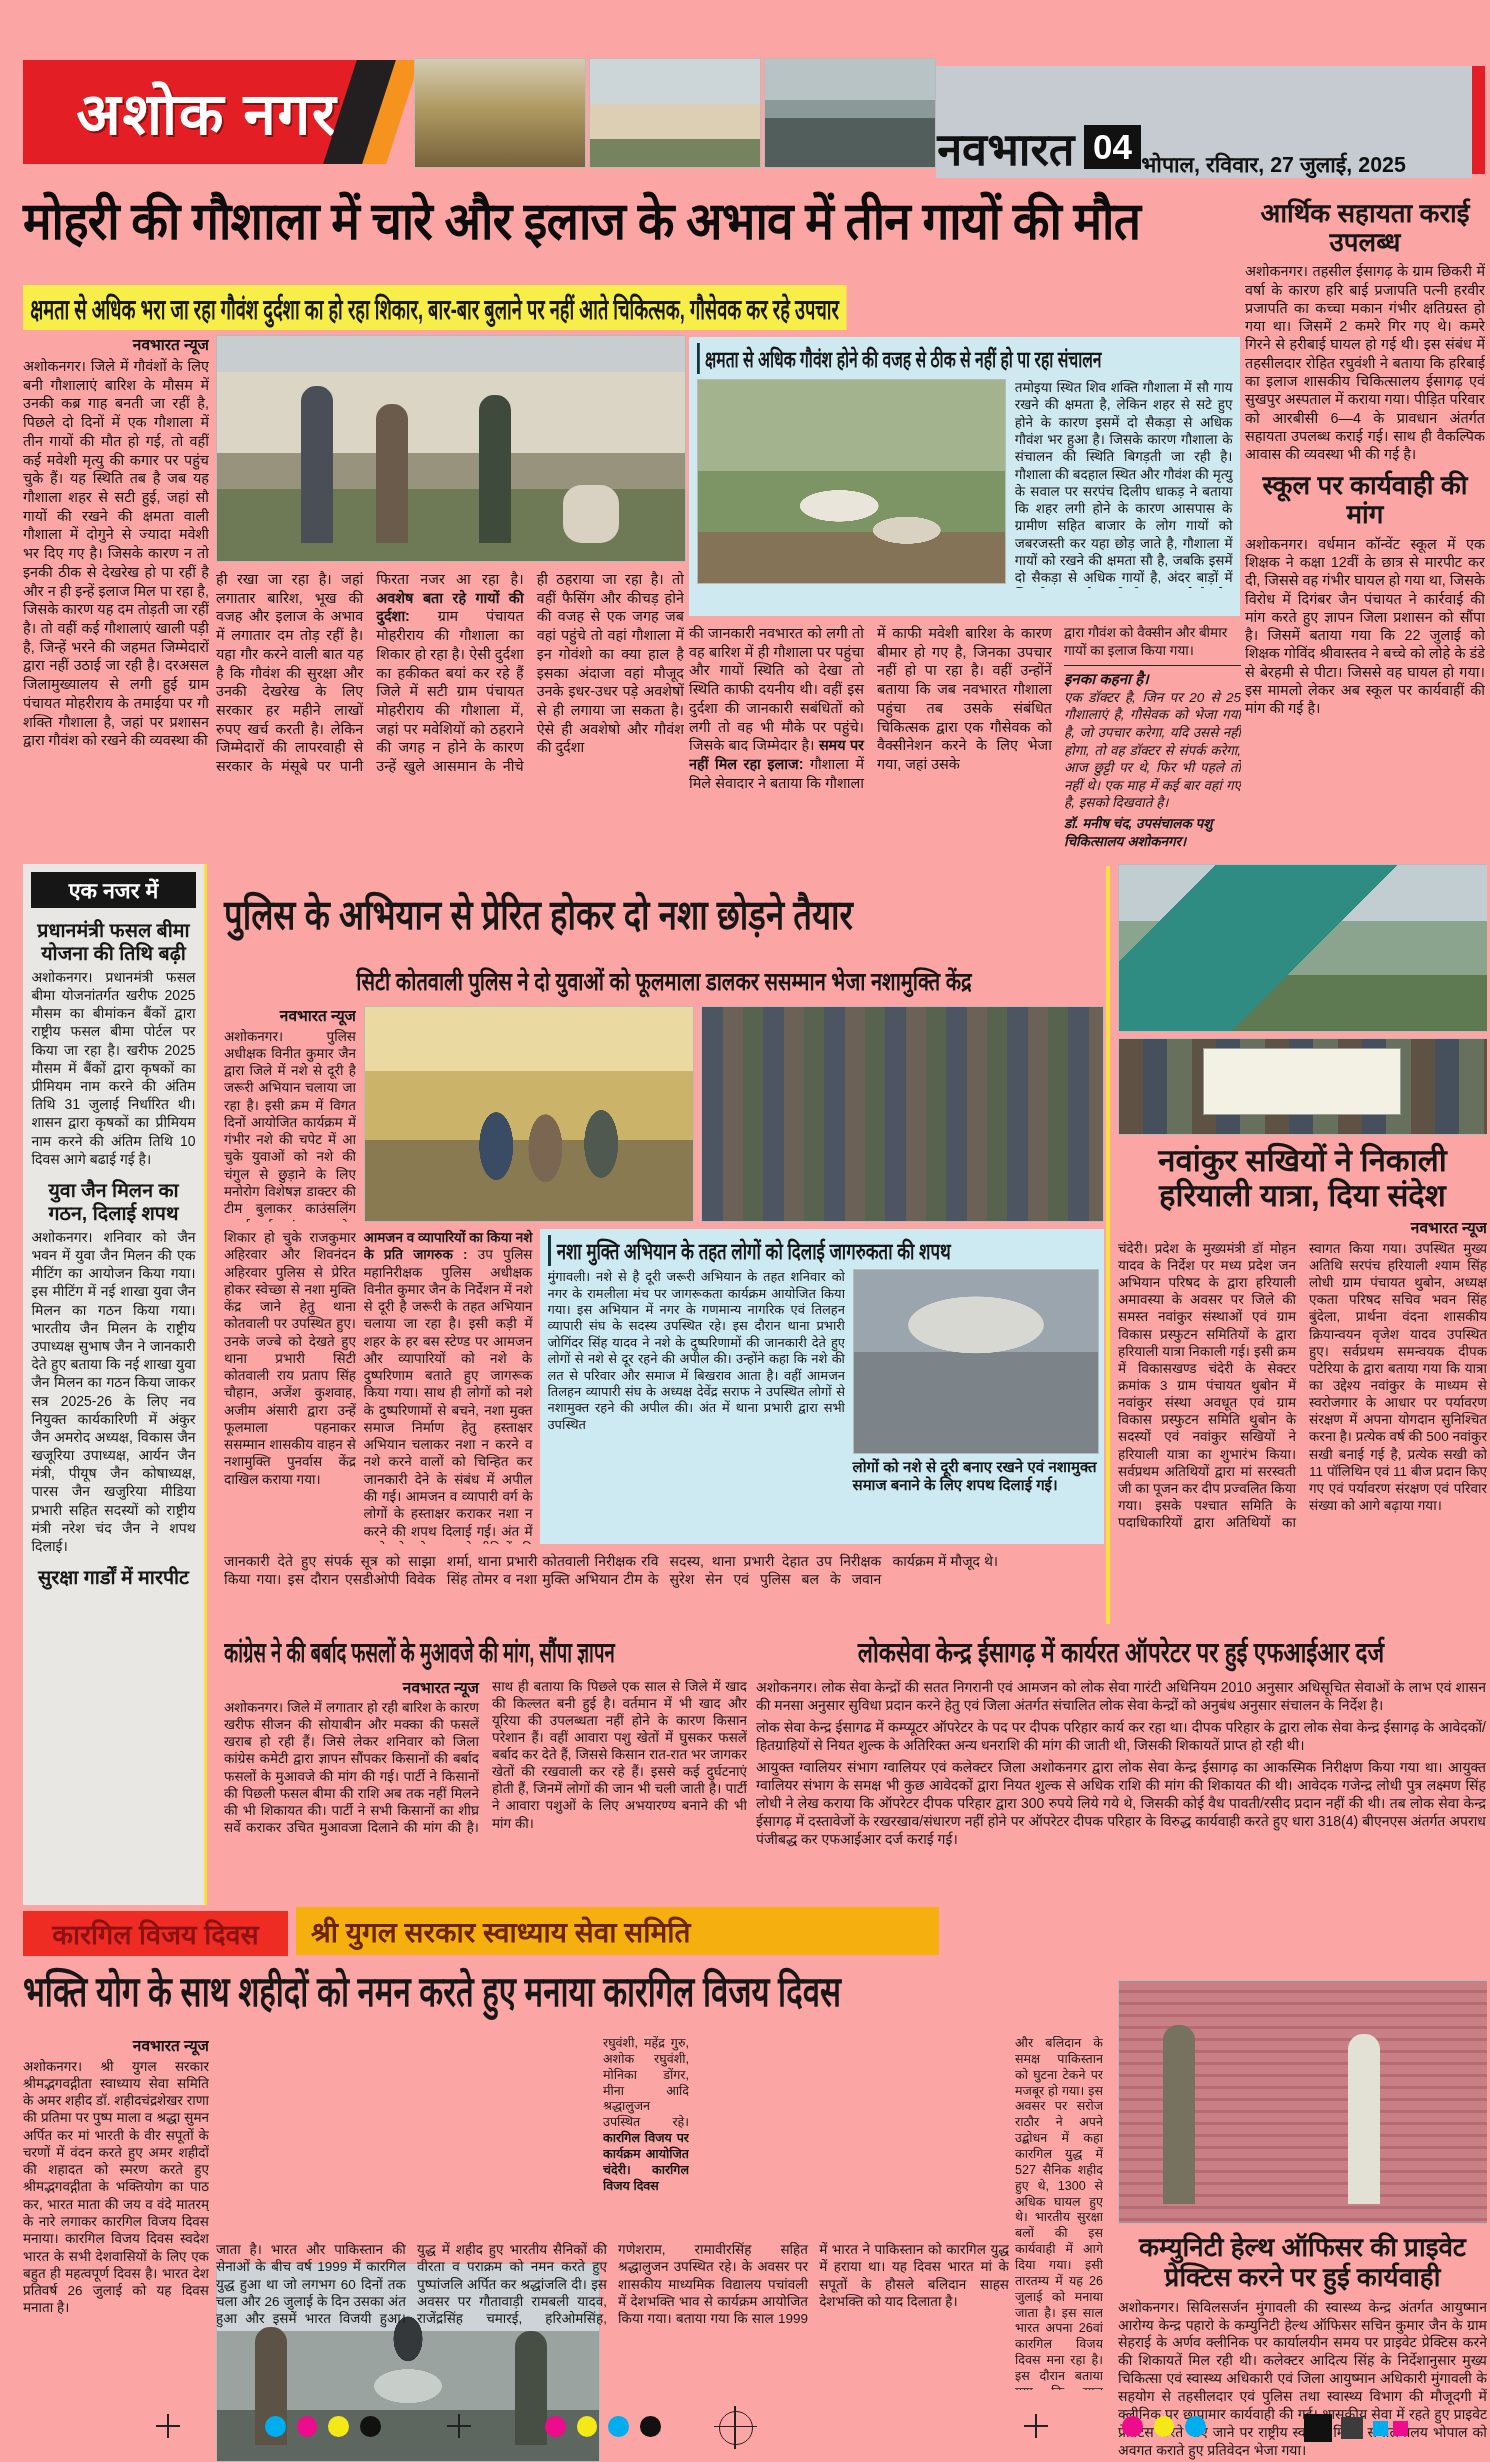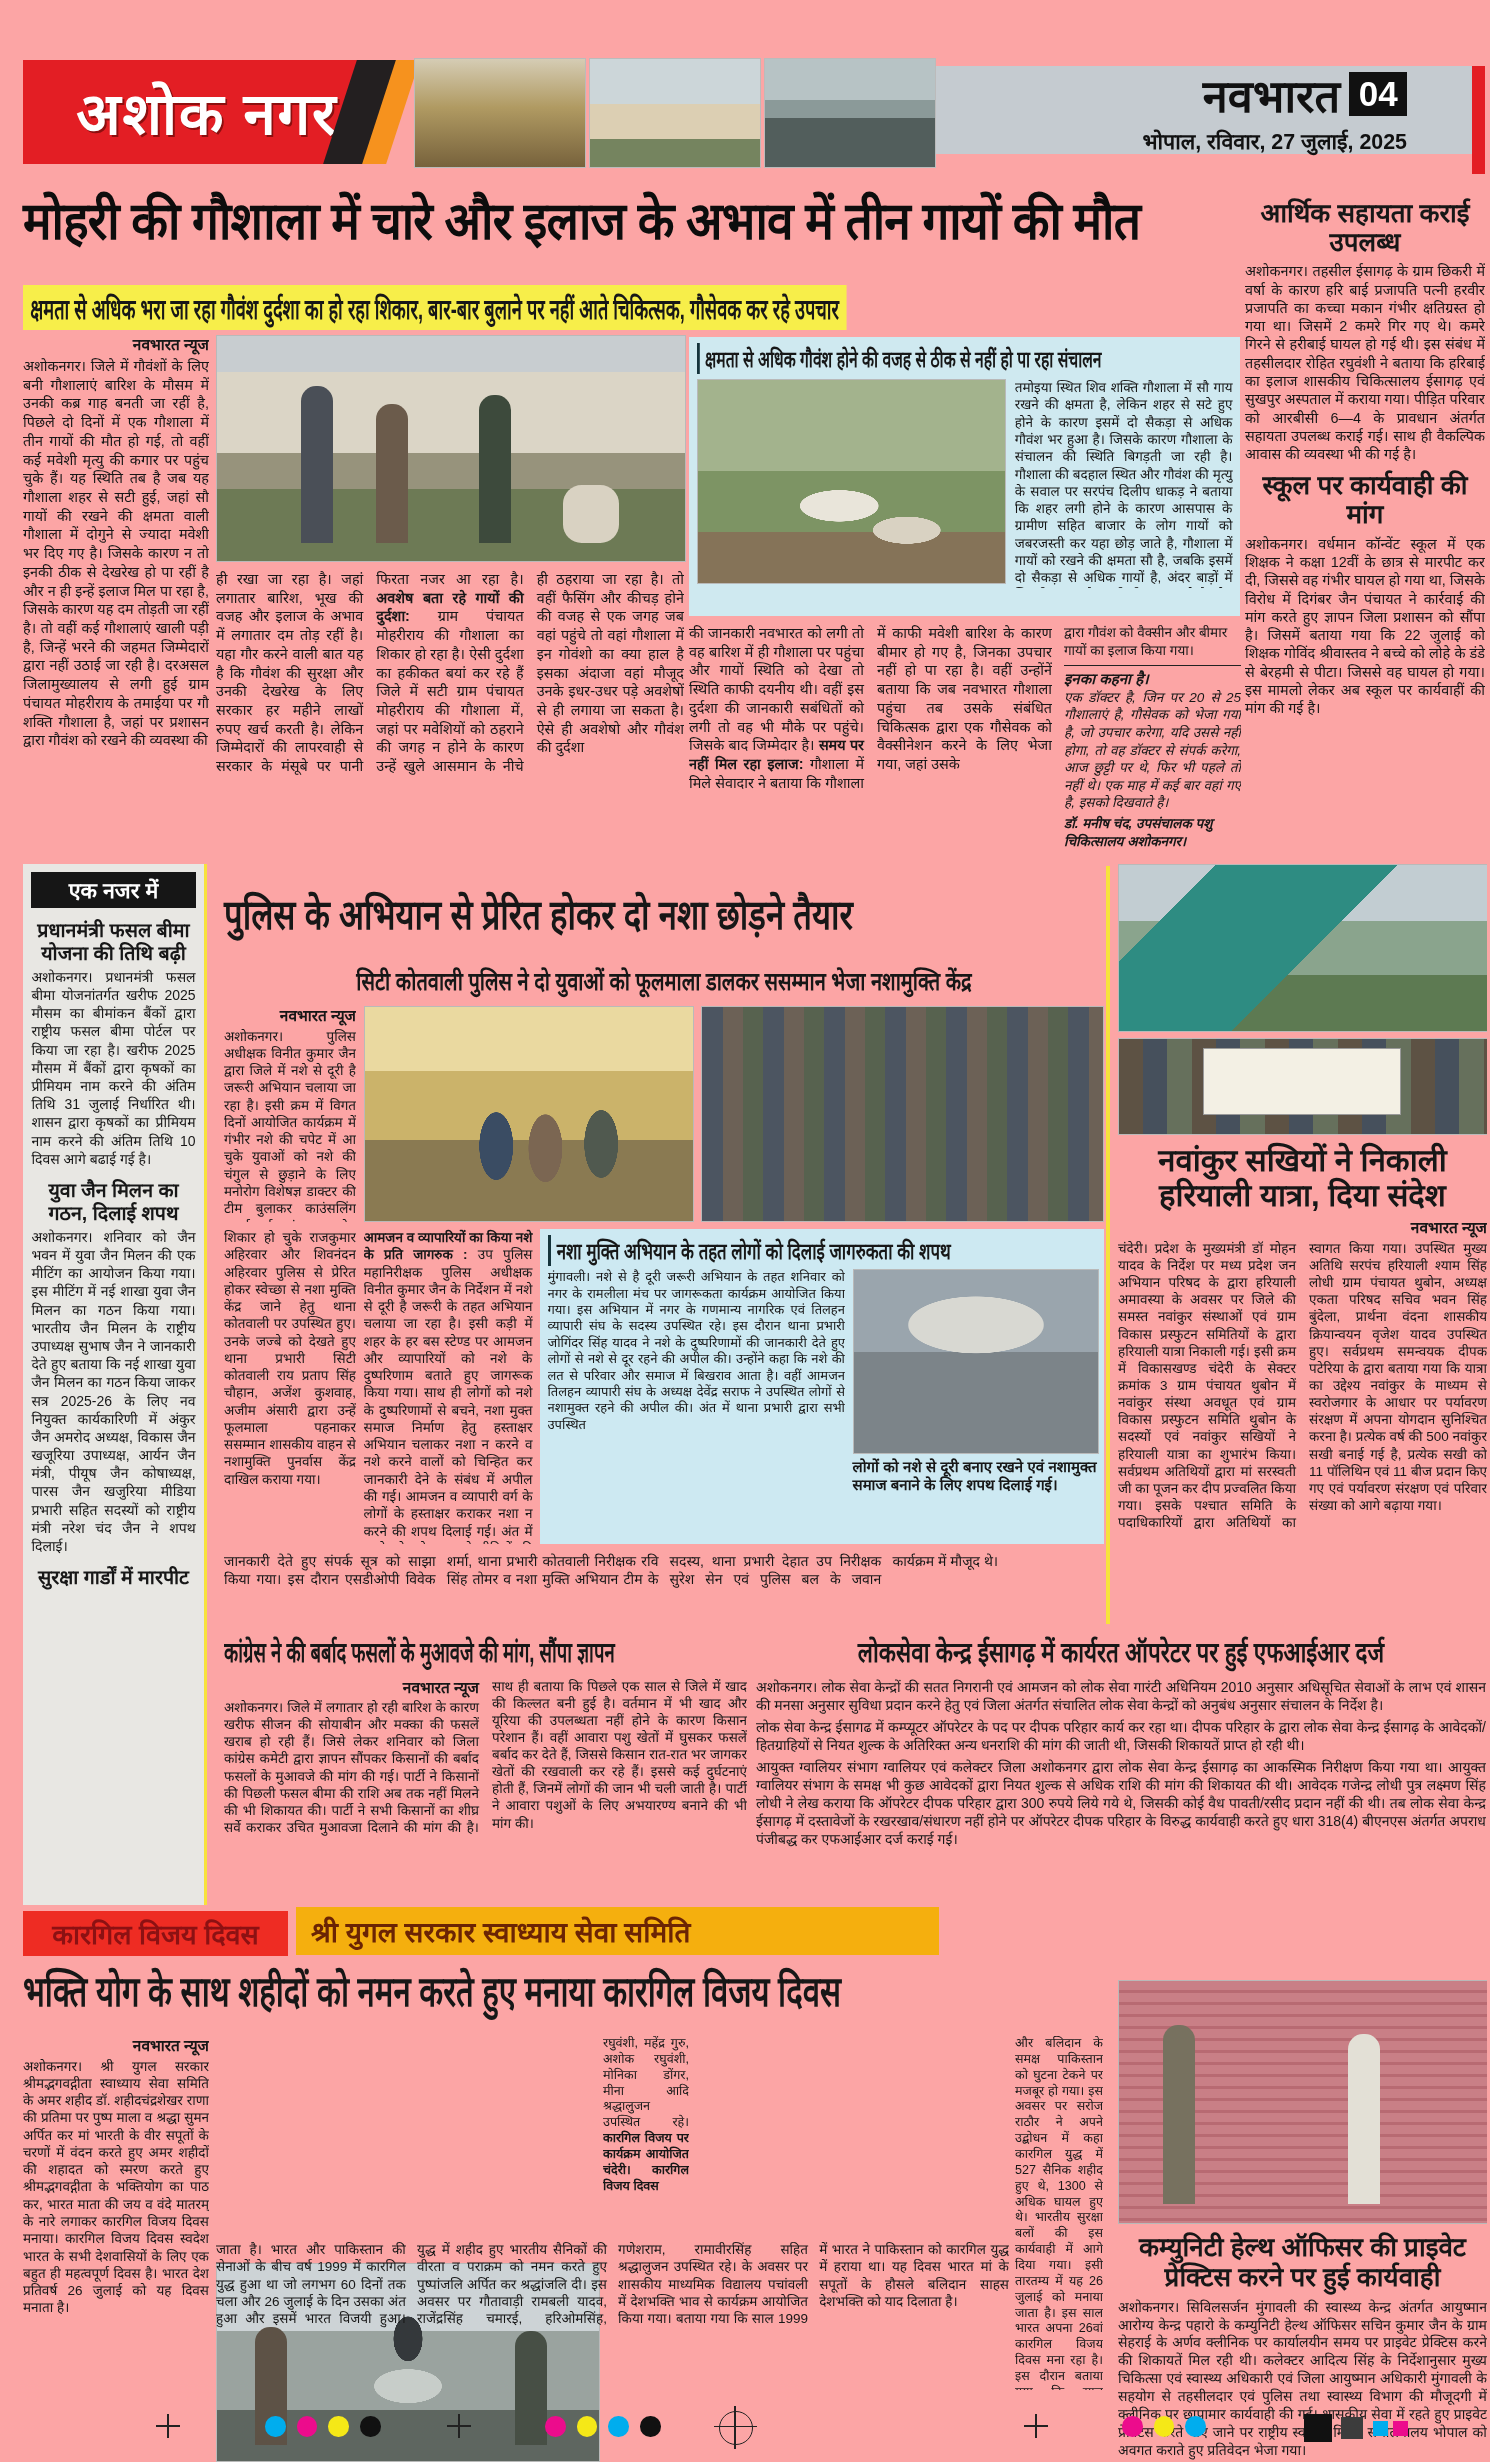--- a/index.html
+++ b/index.html
@@ -16,22 +16,22 @@
             clip-path:polygon(0 0,100% 0,88% 100%,0 100%);display:flex;align-items:center;justify-content:center;}
   .mast-edition{color:#fff;font-size:58px;font-weight:800;letter-spacing:1.9px;text-shadow:1.9px 1.9px 0 #8c0f0f;}
   .tri{position:absolute;top:1.9px;height:104px;width:48px;}
   .tri-black{left:317px;background:#231f20;transform:skewX(-18deg);}
   .tri-orange{left:356px;background:#f6921e;transform:skewX(-18deg);width:24px;}
   .mast-photos{position:absolute;left:391px;top:0;width:522px;height:110px;display:flex;gap:3.7px;}
   .mast-photos>div{flex:1;border:0.9px solid #bbb;}
   .mp-temple{background:linear-gradient(180deg,#d5ccb4 0%,#b09a62 45%,#77623c 100%);}
   .mp-palace{background:linear-gradient(180deg,#ccd6d9 0% 42%,#dccfb3 42% 74%,#75845f 74% 100%);}
   .mp-lake{background:linear-gradient(180deg,#b7c3c5 0% 38%,#8b9a99 38% 55%,#525e5c 55% 100%);}
-  .mast-gray{position:absolute;left:913px;top:7.5px;width:536px;height:88px;background:#c5cbd0;
-             display:flex;flex-direction:column;align-items:flex-end;justify-content:center;padding-right:65px;box-sizing:border-box;}
+  .mast-gray{position:absolute;left:913px;top:7.5px;width:536px;height:112px;background:#c5cbd0;
+             display:flex;flex-direction:row;align-items:flex-end;justify-content:center;padding-right:65px;box-sizing:border-box;}
   .mast-title-row{display:flex;align-items:center;gap:9.3px;}
   .paper-name{font-size:45px;font-weight:800;color:#111;}
   .page-num{background:#111;color:#fff;font-size:35px;font-weight:800;padding:1.9px 9.3px;}
   .dateline{font-size:21.4px;font-weight:700;color:#111;margin-top:1.9px;}
   .mast-redbar{position:absolute;left:1449px;top:7.5px;width:13px;height:108px;background:#e31e24;}
 
   
   #main-headline{left:23px;top:183px;width:1453px;font-size:52px;font-weight:800;color:#0d0d0d;
                  white-space:nowrap;transform:scaleX(.92);transform-origin:left center;letter-spacing:-0.9px;}
   #main-subhead{left:23px;top:285px;font-size:28px;font-weight:700;background:#f7ee4a;padding:3.7px 11.2px;

